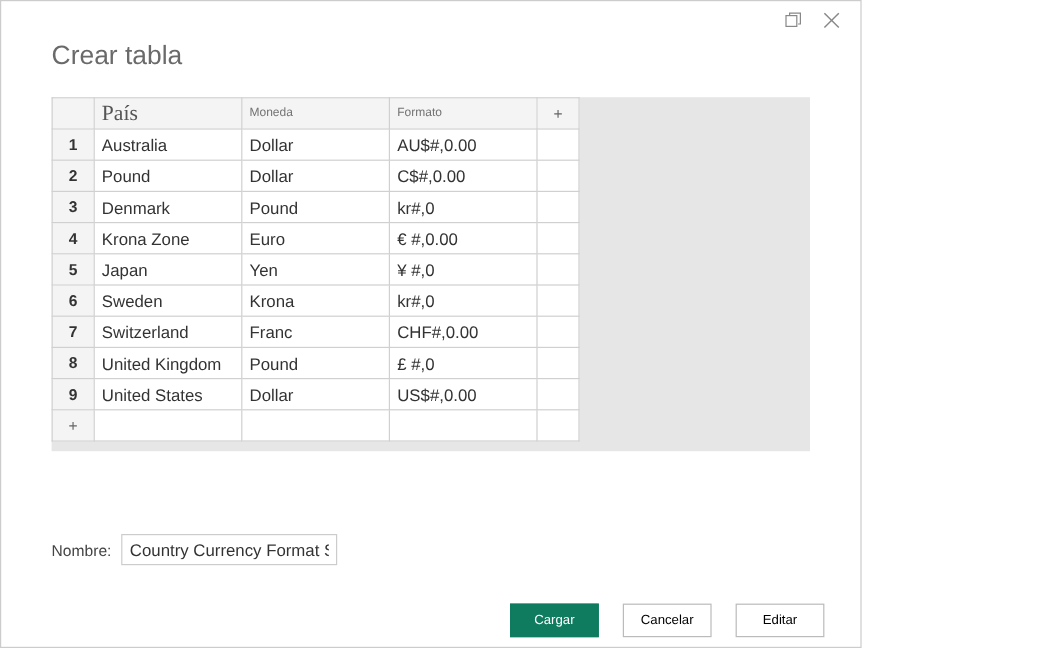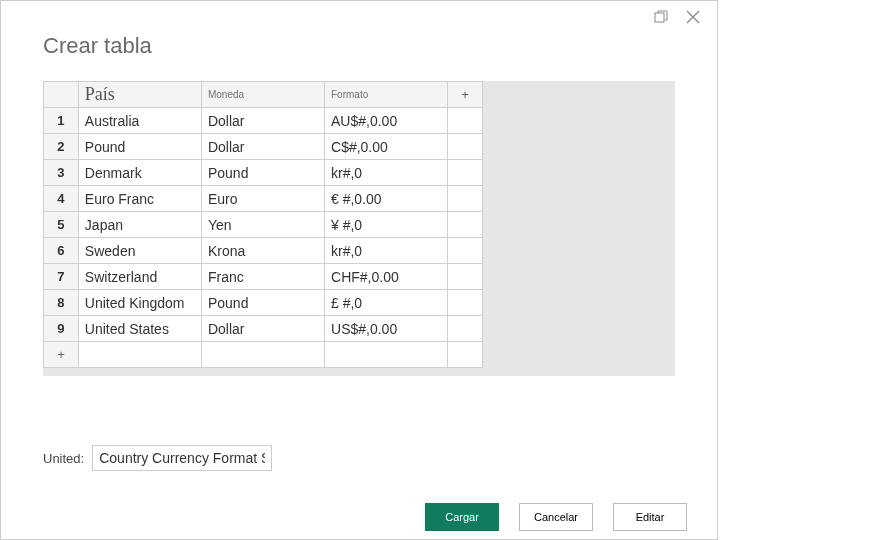--- a/index.html
+++ b/index.html
@@ -205,21 +205,21 @@
             </tr>
             <tr>
               <th class="hd-row">3</th>
               <td class="cell">Denmark</td>
               <td class="cell">Pound</td>
               <td class="cell">kr#,0</td>
               <td class="cell"></td>
             </tr>
             <tr>
               <th class="hd-row">4</th>
-              <td class="cell">Euro Franc</td>
+              <td class="cell">Krona Zone</td>
               <td class="cell">Euro</td>
               <td class="cell">€ #,0.00</td>
               <td class="cell"></td>
             </tr>
             <tr>
               <th class="hd-row">5</th>
               <td class="cell">Japan</td>
               <td class="cell">Yen</td>
               <td class="cell">¥ #,0</td>
               <td class="cell"></td>
@@ -257,21 +257,21 @@
               <td class="cell"></td>
               <td class="cell"></td>
               <td class="cell"></td>
               <td class="cell"></td>
             </tr>
           </tbody>
       </table>
     </div>
 
     <div class="name-row">
-      <span class="name-label">United:</span>
+      <span class="name-label">Nombre:</span>
       <input type="text" class="name-input" value="Country Currency Format Sti" style="">
     </div>
   </div>
 
   <div class="footer">
     <button class="btn btn-primary">Cargar</button>
     <button class="btn">Cancelar</button>
     <button class="btn">Editar</button>
   </div>
 

